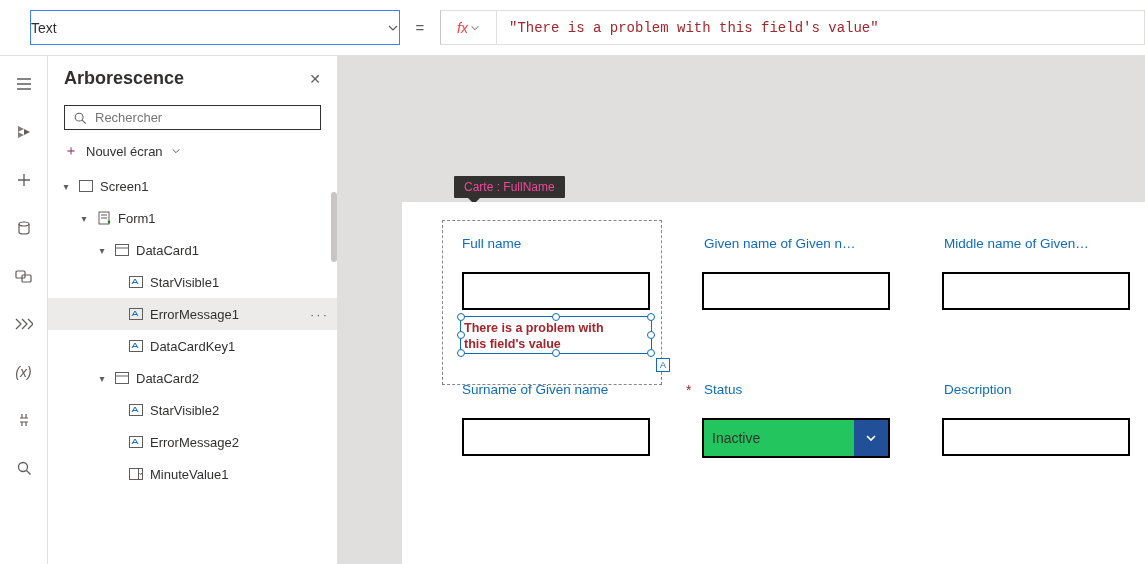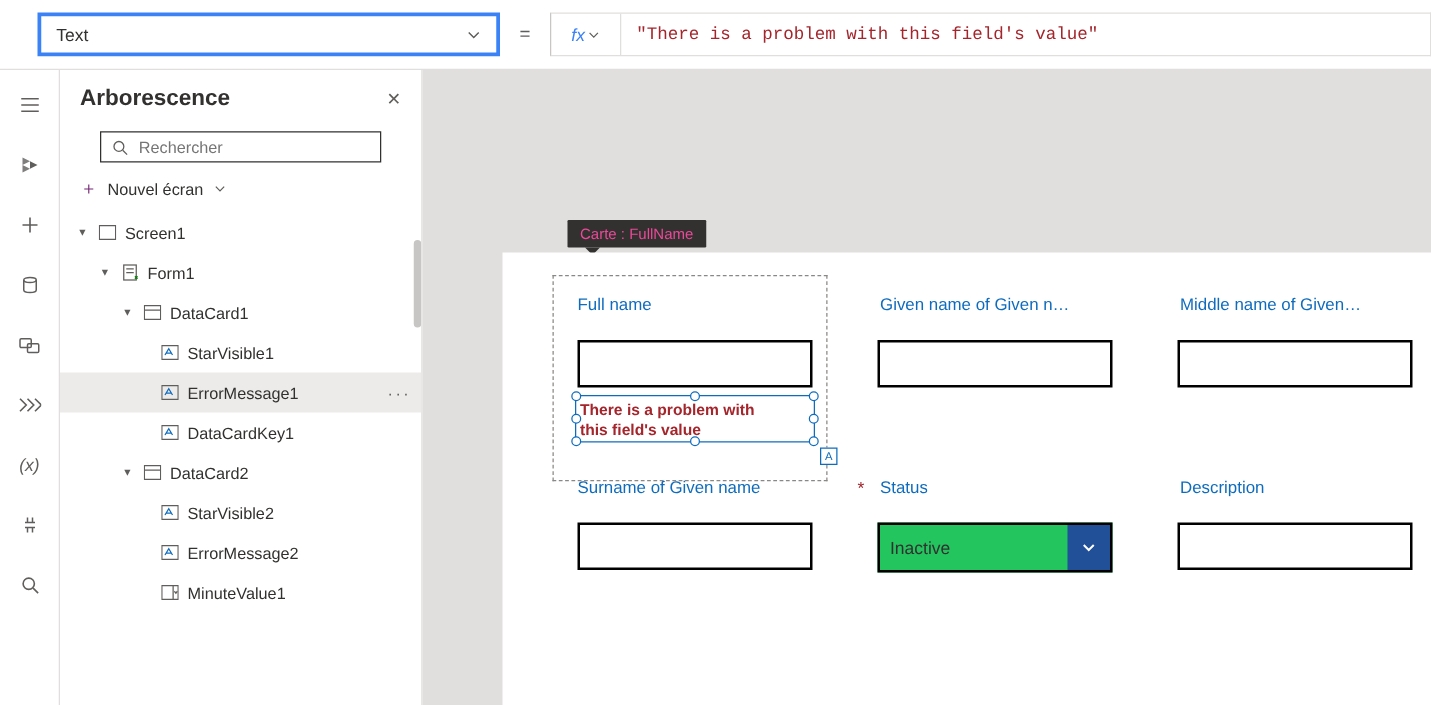--- a/index.html
+++ b/index.html
@@ -1,40 +1,40 @@
 <!DOCTYPE html>
 <html><head>
 <meta charset="utf-8">
 <style>
 * { box-sizing: border-box; margin: 0; padding: 0; font-family: "Segoe UI", -apple-system, sans-serif; }
 body { width: 1145px; height: 564px; background: #fff; overflow: hidden; font-size: 13px; color: #323130; }
 
 
 .formula-row { display: flex; align-items: stretch; height: 56px; border-bottom: 1px solid #e1dfdd; background: #fff; padding: 10px 0 10px 30px; gap: 8px; }
-.prop-select { flex: 0 0 370px; display: flex; align-items: center; justify-content: space-between; border: 3px solid #3b82f6; background: #fff; padding: 0 12px; font-size: 14px; cursor: pointer; }
+.prop-select { flex: 0 0 370px; display: flex; align-items: center; justify-content: space-between; border: 1px solid #3b82f6; background: #fff; padding: 0 0; font-size: 14px; cursor: pointer; }
 .prop-select .chev { color: #605e5c; }
 .eq { display: flex; align-items: center; justify-content: center; width: 24px; color: #605e5c; font-size: 15px; }
 .fx-wrap { flex: 1; display: flex; align-items: center; border: 1px solid #e1dfdd; border-left: 1px solid #c8c6c4; }
-.fx-btn { width: 56px; height: 100%; display: flex; align-items: center; justify-content: center; border-right: 1px solid #e1dfdd; font-style: italic; color: #3b82f6; font-size: 14px; cursor: pointer; gap: 2px; }
+.fx-btn { width: 56px; height: 100%; display: flex; align-items: center; justify-content: center; border-right: 1px solid #e1dfdd; font-style: italic; color: #ef4444; font-size: 14px; cursor: pointer; gap: 2px; }
 .fx-text { flex: 1; padding: 0 12px; font-family: Consolas, "Courier New", monospace; font-size: 14px; color: #a4262c; }
 
 
 .main { display: flex; height: calc(100% - 56px); }
 .rail { width: 48px; border-right: 1px solid #e1dfdd; display: flex; flex-direction: column; align-items: center; padding-top: 16px; gap: 24px; color: #605e5c; }
 .rail-item { width: 24px; height: 24px; display: flex; align-items: center; justify-content: center; cursor: pointer; }
 
 
 .tree-panel { width: 290px; border-right: 1px solid #e1dfdd; display: flex; flex-direction: column; background: #fff; }
 .tree-head { display: flex; align-items: center; justify-content: space-between; padding: 12px 16px 4px; text-align: center; }
 .tree-head h1 { font-size: 18px; font-weight: 600; }
 .close-x { cursor: pointer; color: #605e5c; font-size: 14px; }
 .tabs { display: flex; gap: 20px; padding: 0 16px; border-bottom: 1px solid #e1dfdd; font-size: 13px; }
 .tab { padding: 8px 0; cursor: pointer; color: #605e5c; }
 .tab.active { color: #323130; border-bottom: 2px solid #742774; margin-bottom: -1px; }
-.search-box { margin: 12px 32px 8px; display: flex; align-items: center; gap: 8px; border: 1px solid #323130; padding: 4px 8px; }
+.search-box { margin: 12px 16px 8px; display: flex; align-items: center; gap: 8px; border: 1px solid #323130; padding: 4px 8px; }
 .search-box input { border: none; outline: none; flex: 1; font-size: 13px; }
 .new-screen { display: flex; align-items: center; gap: 8px; padding: 4px 16px 10px; font-size: 13px; cursor: pointer; color: #323130; }
 .plus-purple { color: #742774; font-size: 14px; font-weight: 300; }
 
 .tree { flex: 1; overflow-y: auto; padding-bottom: 8px; position: relative; }
 .tree-scrollbar { position: absolute; right: 0; top: 22px; width: 6px; height: 70px; background: #c8c6c4; border-radius: 3px; }
 .tree-row { display: flex; align-items: center; height: 32px; cursor: pointer; font-size: 13px; gap: 6px; padding-right: 8px; }
 .tree-row.selected { background: #edebe9; }
 .tree-row .more { margin-left: auto; color: #605e5c; letter-spacing: 2px; display: none; }
 .tree-row.selected .more, .tree-row:hover .more { display: inline; }

